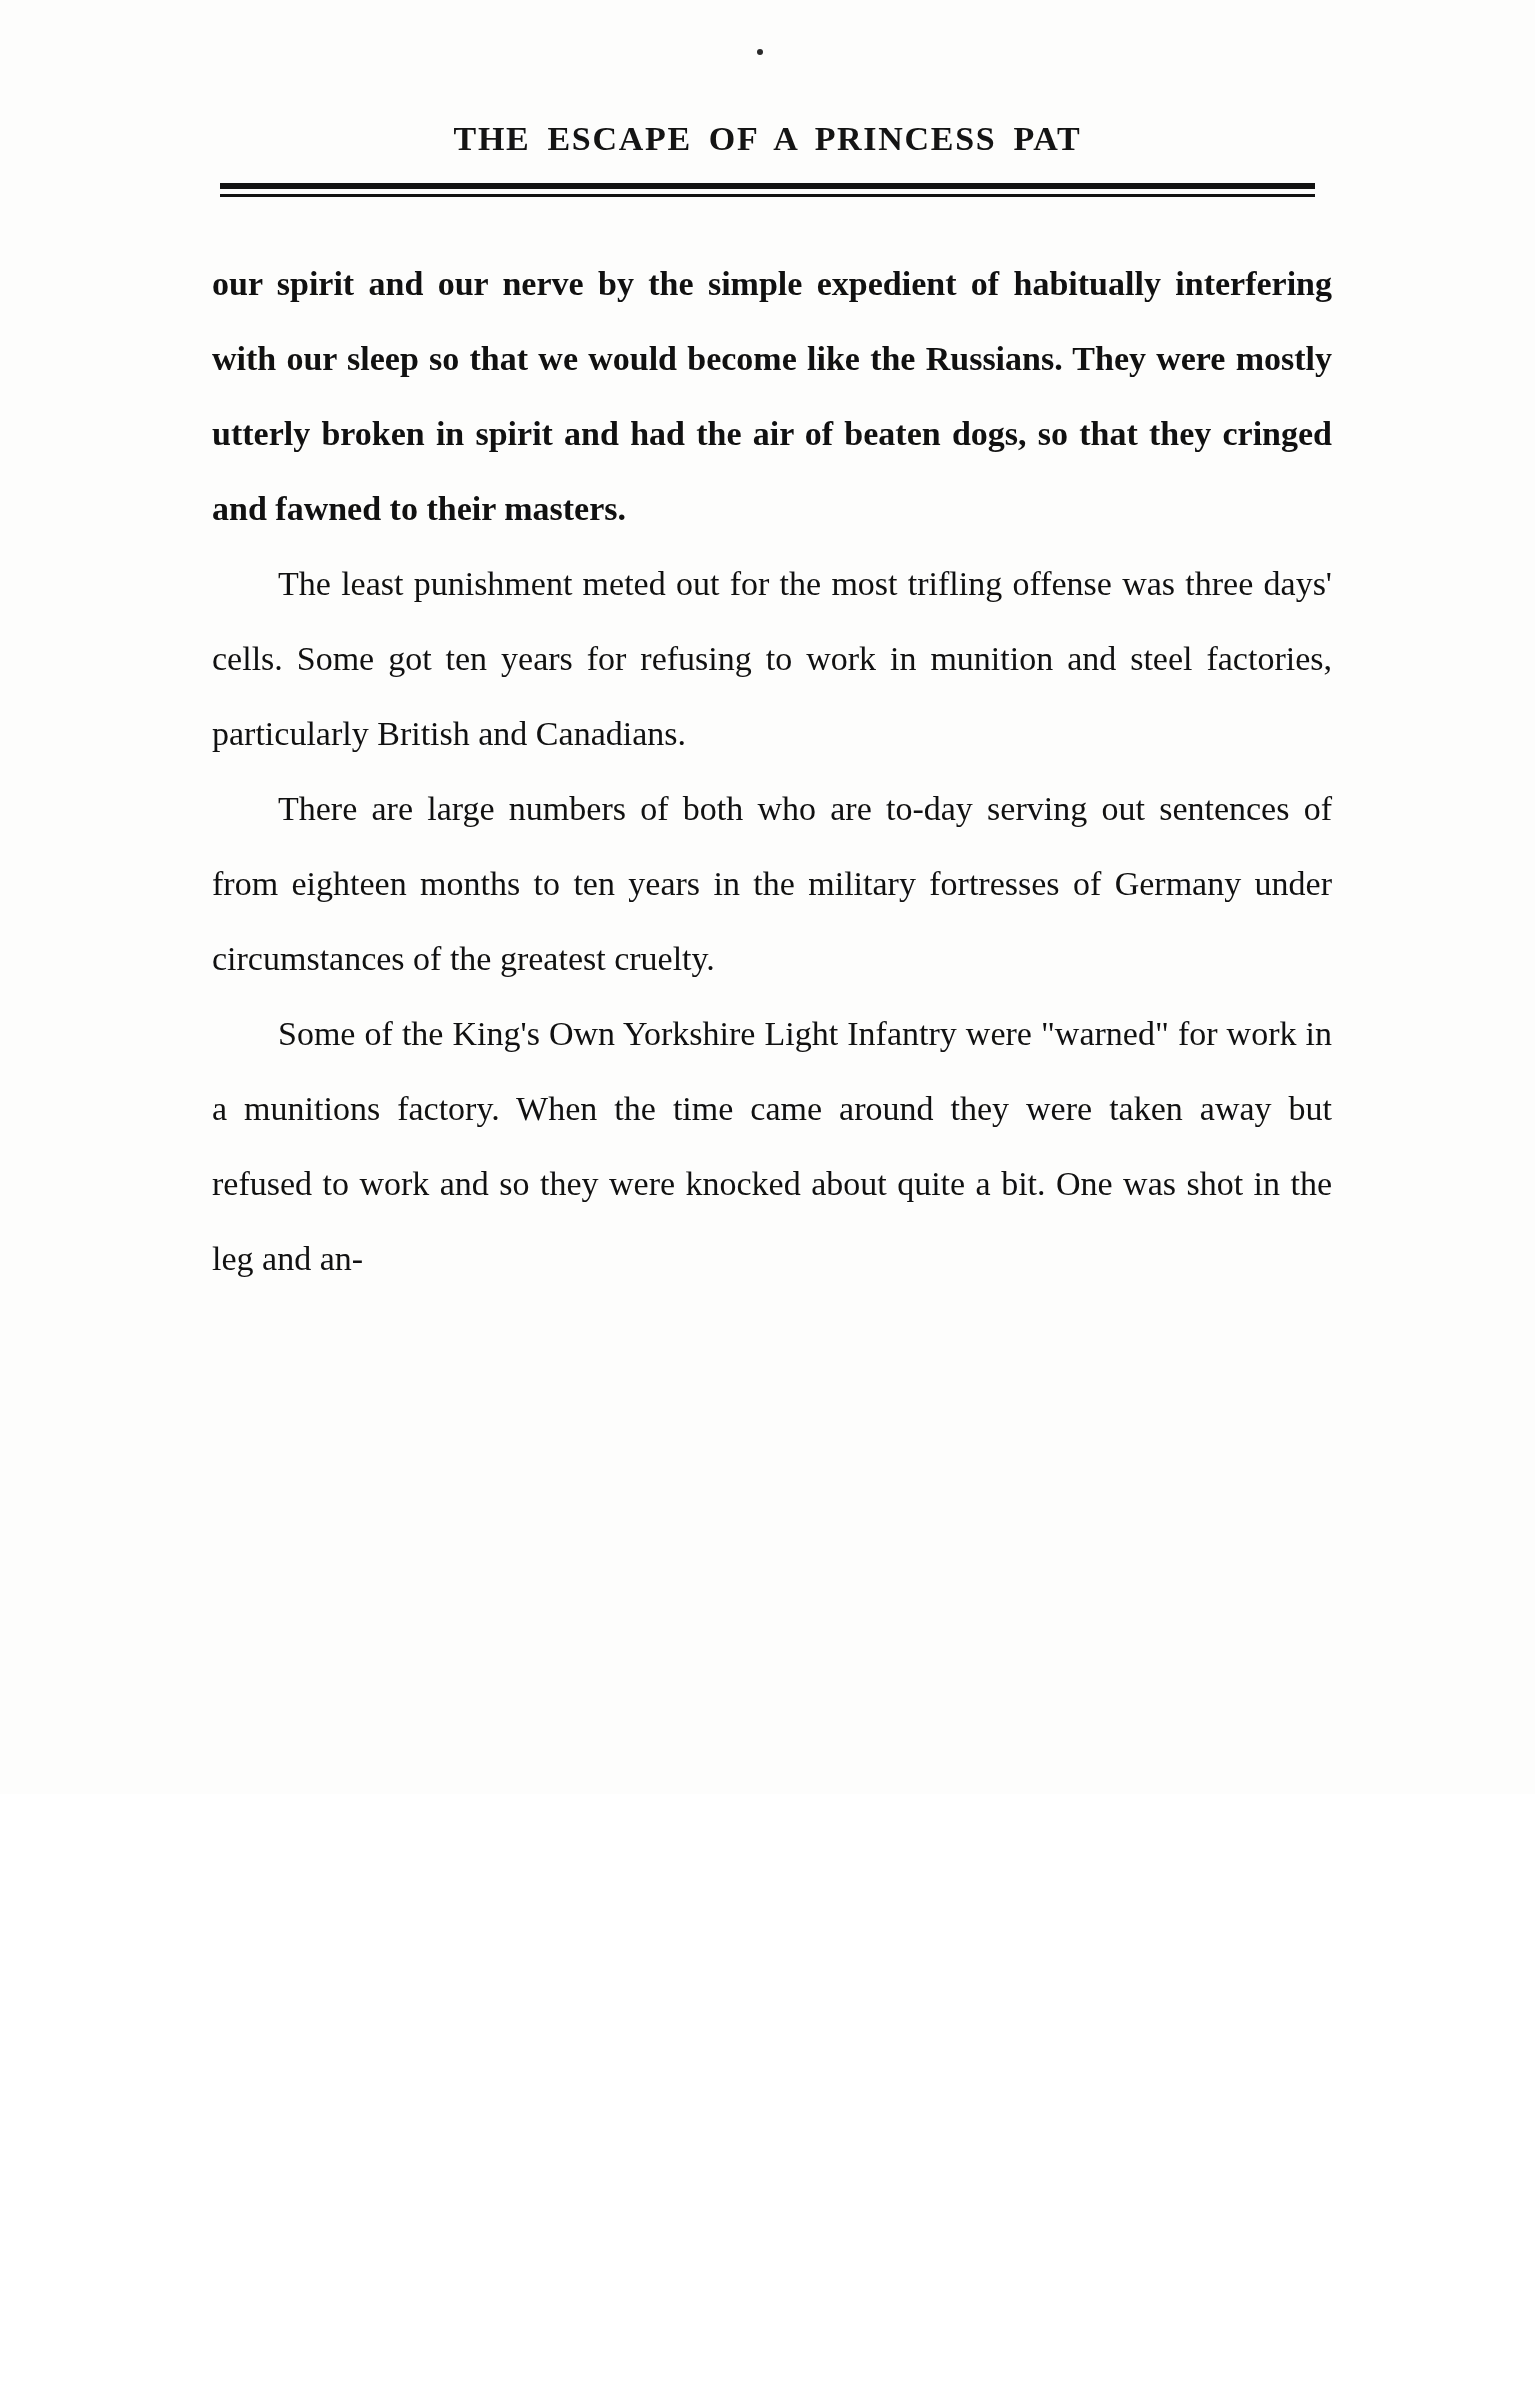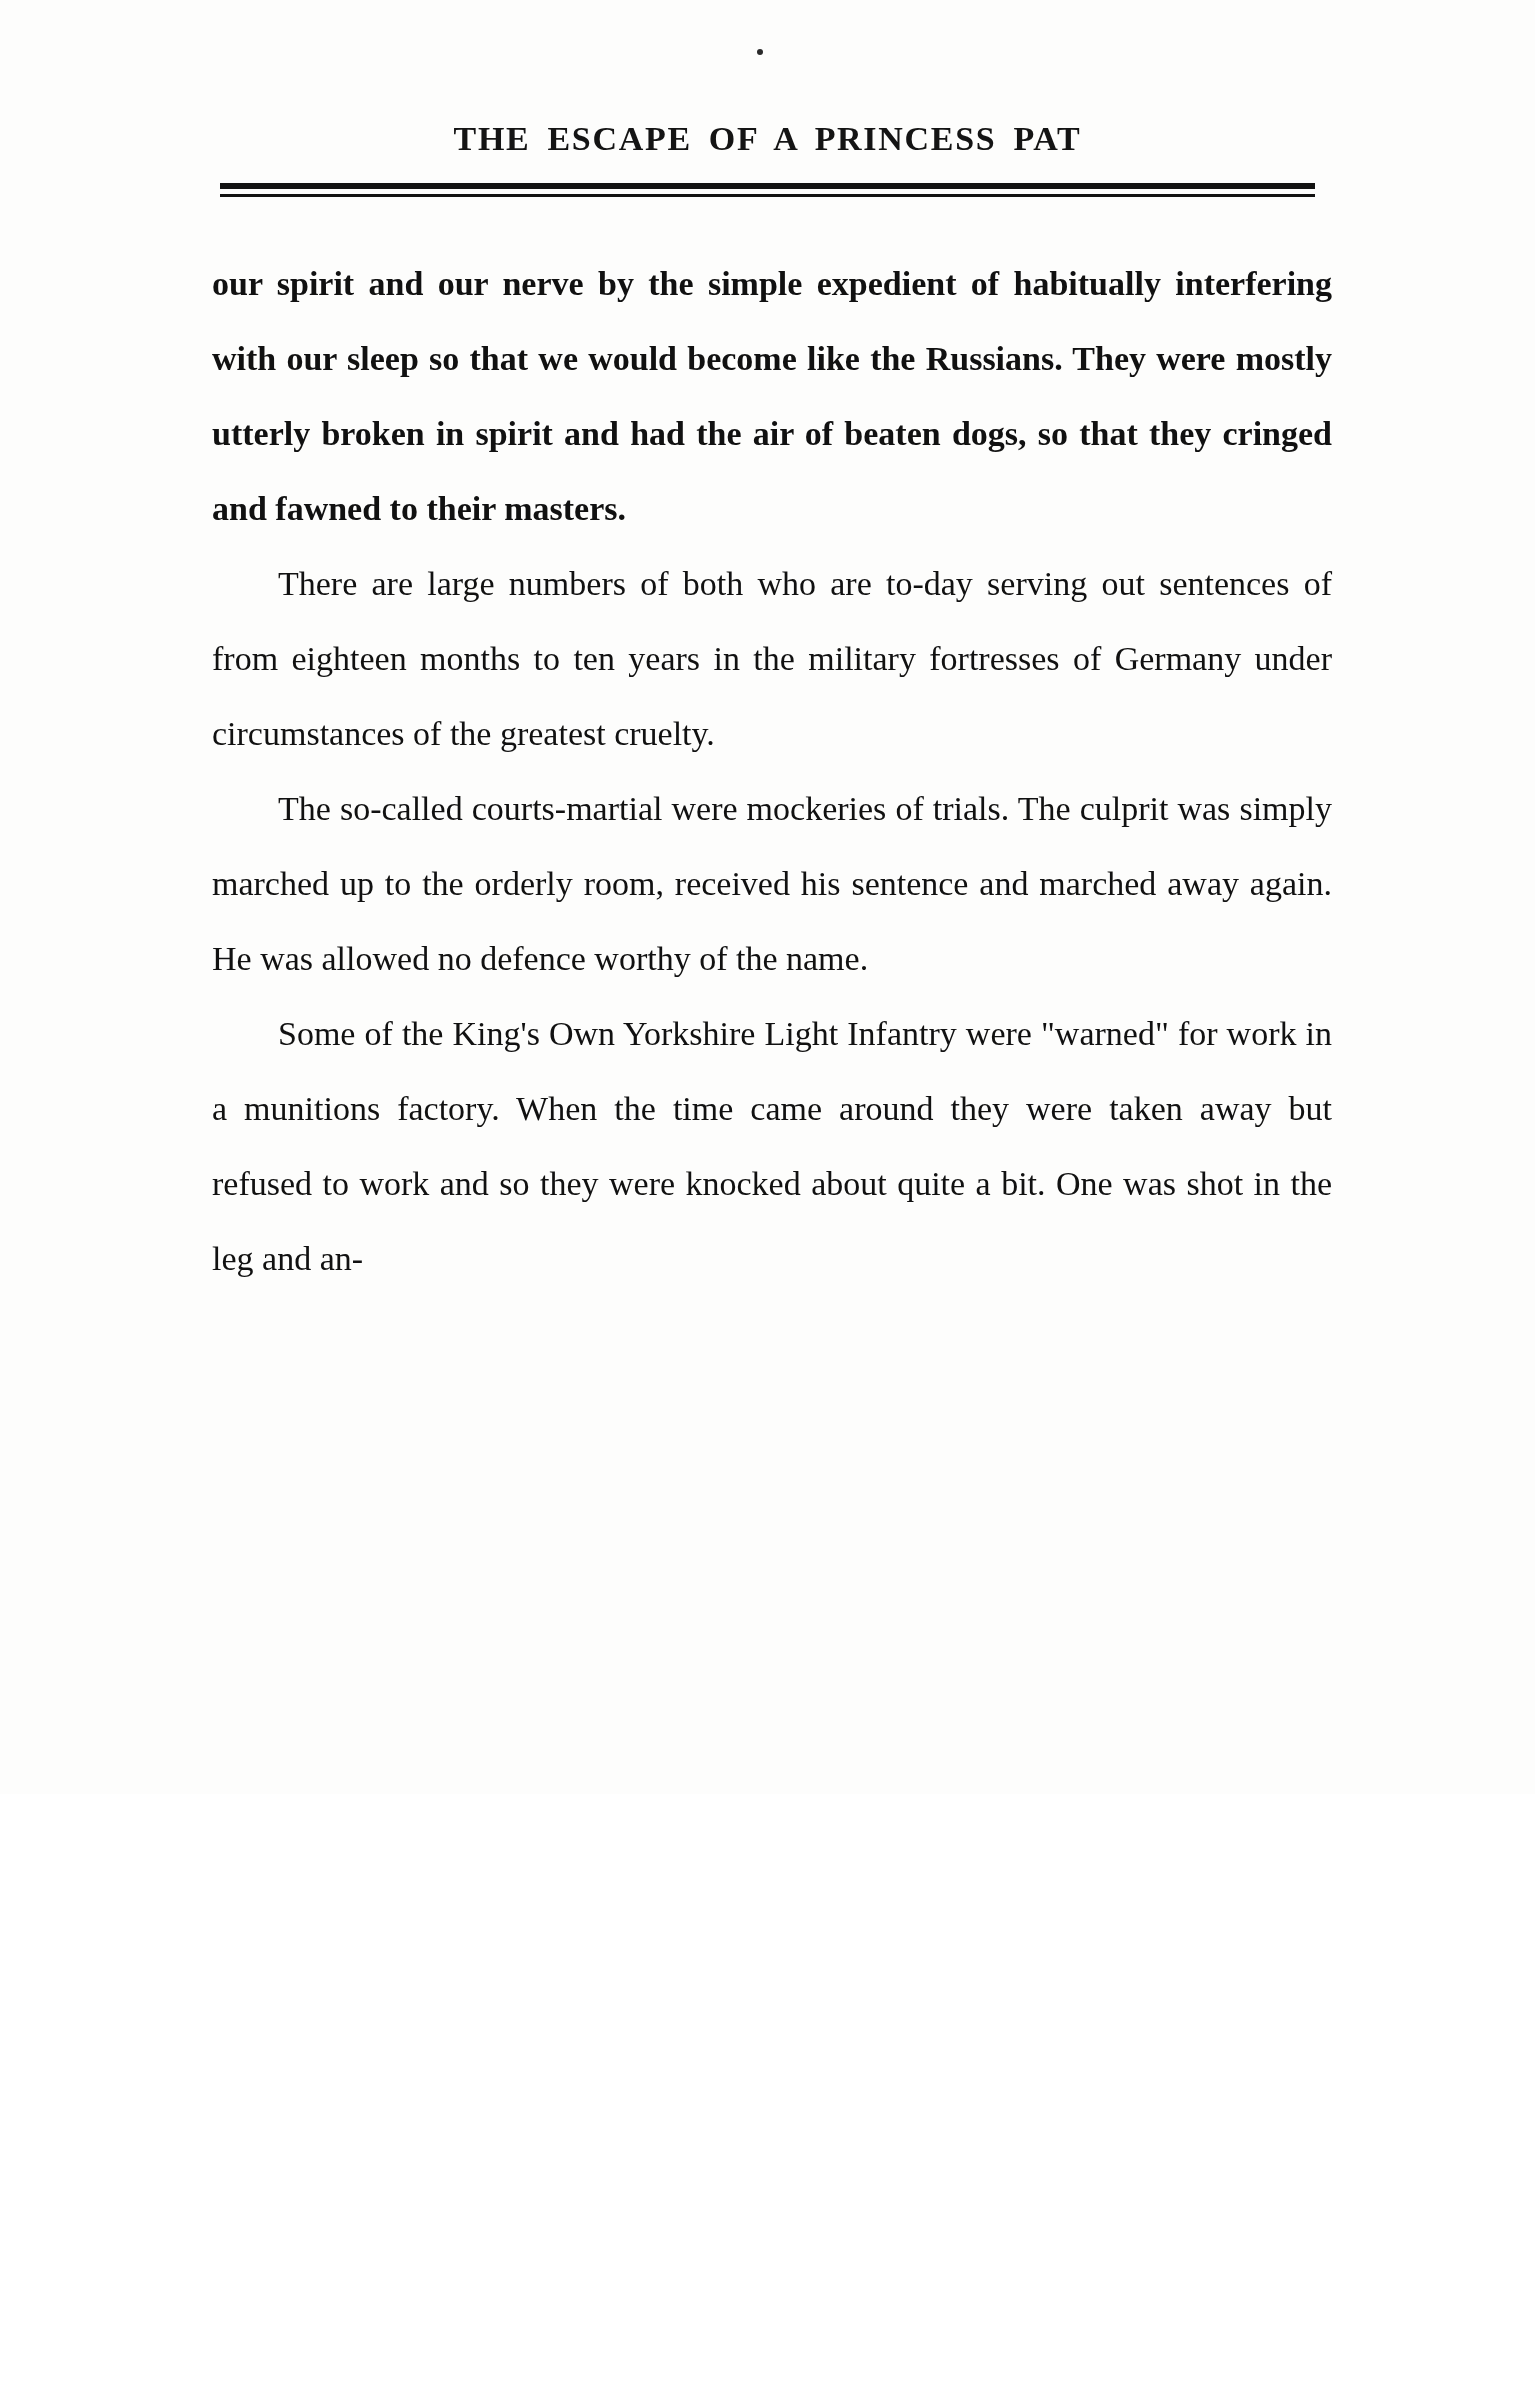--- a/index.html
+++ b/index.html
@@ -96,21 +96,21 @@
   <div class="running-head">THE ESCAPE OF A PRINCESS PAT</div>
 
   <div class="rule-wrap">
     <div class="rule-thick"></div>
     <div class="rule-gap"></div>
     <div class="rule-thin"></div>
   </div>
 
   <div class="body-col">
     <p class="first">our spirit and our nerve by the simple expedient of habitually interfering with our sleep so that we would become like the Russians.  They were mostly utterly broken in spirit and had the air of beaten dogs, so that they cringed and fawned to their masters.</p>
+    <p>The least punishment meted out for the most trifling offense was three days' cells.  Some got ten years for refusing to work in munition and steel factories, particularly British and Canadians.</p>
     <p>There are large numbers of both who are to-day serving out sentences of from eighteen months to ten years in the military fortresses of Germany under circumstances of the greatest cruelty.</p>
-    <p>The so-called courts-martial were mockeries of trials.  The culprit was simply marched up to the orderly room, received his sentence and marched away again.  He was allowed no defence worthy of the name.</p>
     <p>Some of the King's Own Yorkshire Light Infantry were "warned" for work in a munitions factory.  When the time came around they were taken away but refused to work and so they were knocked about quite a bit.  One was shot in the leg and an-</p>
   </div>
 
   <div class="folio">88</div>
 
 </div>
 
 
 </body></html>

